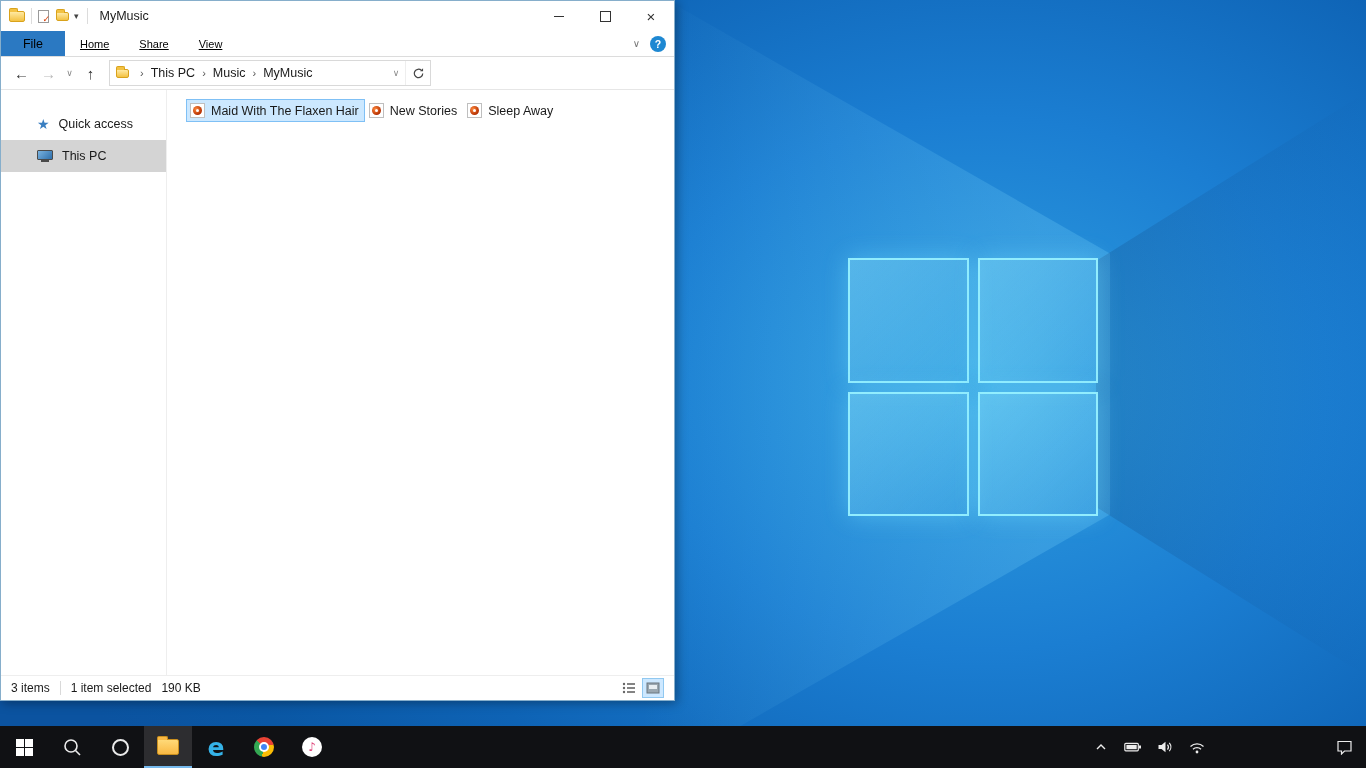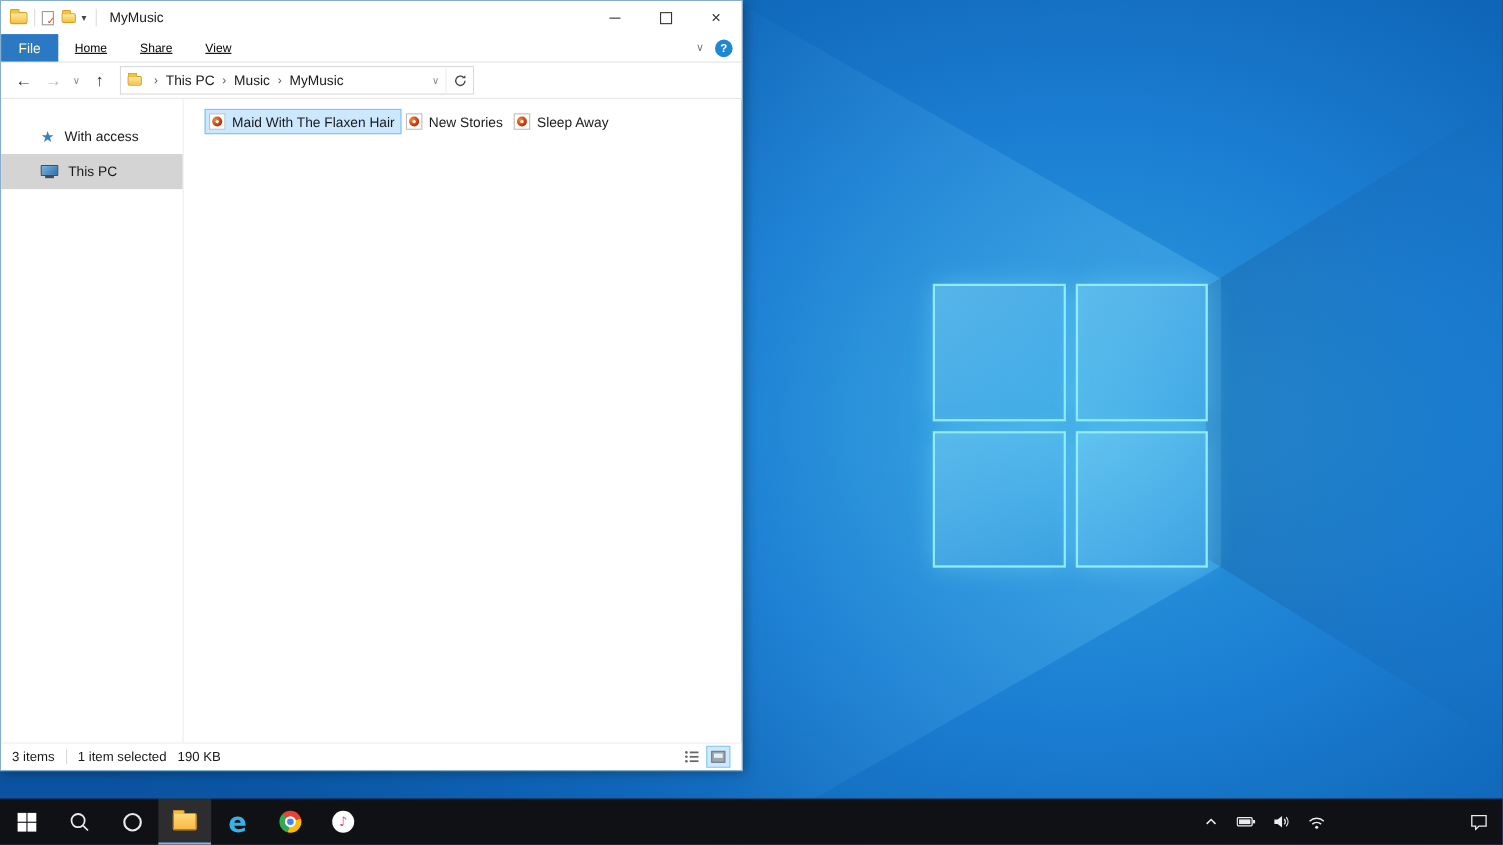--- a/index.html
+++ b/index.html
@@ -41,21 +41,21 @@
   
   .folder{width:16px;height:11px;background:linear-gradient(#ffe9a2,#f3c243);
     border:1px solid #d9a21b;border-radius:1px 2px 2px 2px;position:relative;display:inline-block;box-sizing:border-box;}
   .folder::before{content:"";position:absolute;top:-4px;left:-1px;width:7px;height:3px;
     background:#f3c243;border:1px solid #d9a21b;border-bottom:none;border-radius:2px 2px 0 0;}
   .folder.small{width:13px;height:9px;}
   .page-icon{width:11px;height:13px;background:#fff;border:1px solid #9a9a9a;position:relative;display:inline-block;box-sizing:border-box;}
   .page-icon .check{position:absolute;right:-2px;bottom:-2px;color:#d83b01;font-size:9px;font-weight:bold;line-height:1;}
   
   .ribbon{height:25px;flex:0 0 25px;display:flex;align-items:stretch;background:#fff;border-bottom:1px solid #dcdcdc;}
-  .tab-file{width:52px;display:flex;align-items:center;justify-content:center;color:#fef9c3;background:#2b79c2;font-size:12.5px;}
+  .tab-file{width:64px;display:flex;align-items:center;justify-content:center;color:#000000;background:#2b79c2;font-size:12.5px;}
   .tab{padding:0 15px;display:flex;align-items:center;font-size:11px;color:#000000;text-decoration:underline;}
   .ribbon-right{margin-left:auto;display:flex;align-items:center;gap:10px;padding-right:8px;}
   .collapse-chevron{font-size:10px;color:#777;}
   .help-btn{width:16px;height:16px;border-radius:50%;background:#1e88d2;color:#fff;font-size:10.5px;font-weight:bold;
     display:flex;align-items:center;justify-content:center;}
   
   .toolbar{height:32px;flex:0 0 32px;display:flex;align-items:center;gap:2px;padding:0 8px;background:#fff;border-bottom:1px solid #e6e6e6;}
   .nav-btn{width:25px;height:26px;display:flex;align-items:center;justify-content:center;font-size:15px;color:#333;}
   .nav-btn.disabled{color:#b9b9b9;}
   .nav-btn.small{width:13px;font-size:9px;color:#888;}
@@ -195,21 +195,21 @@
         </svg>
       </div>
     </div>
 
   </div>
 
   <div class="win-body">
     <div class="sidebar">
       <div class="side-item">
         <span class="star-icon">★</span>
-        <span>With access</span>
+        <span>Quick access</span>
       </div>
       <div class="side-item selected">
         <span class="pc-icon">
             <span class="scr"></span>
             <span class="base"></span>
           </span>
         <span>This PC</span>
       </div>
     </div>
 

